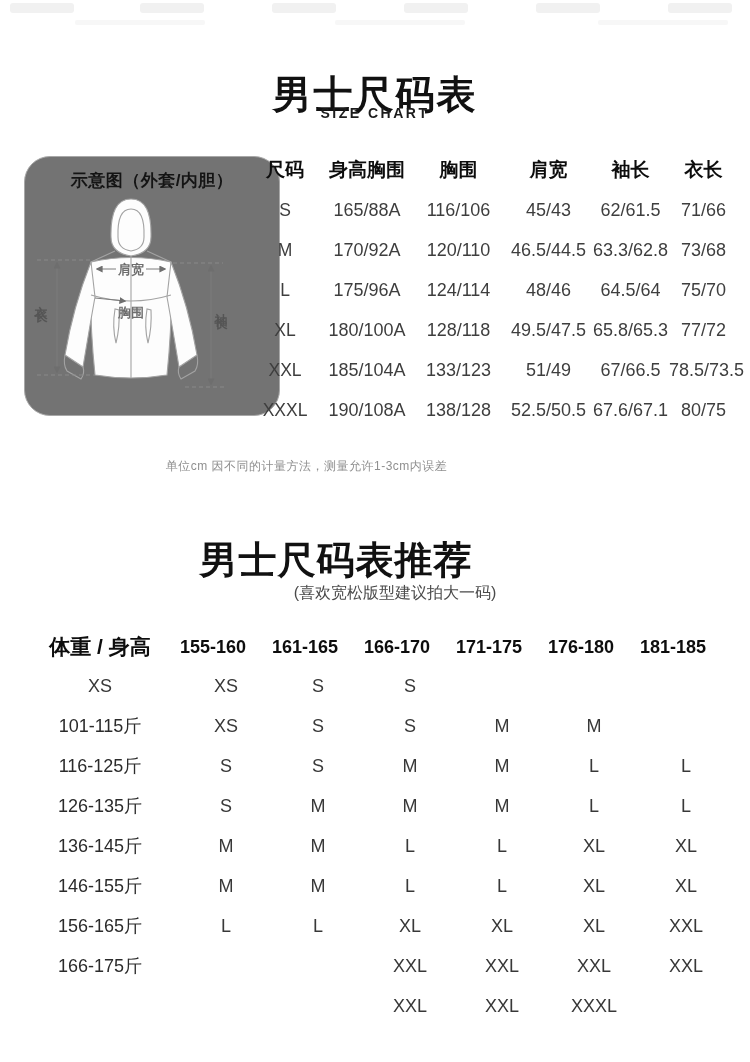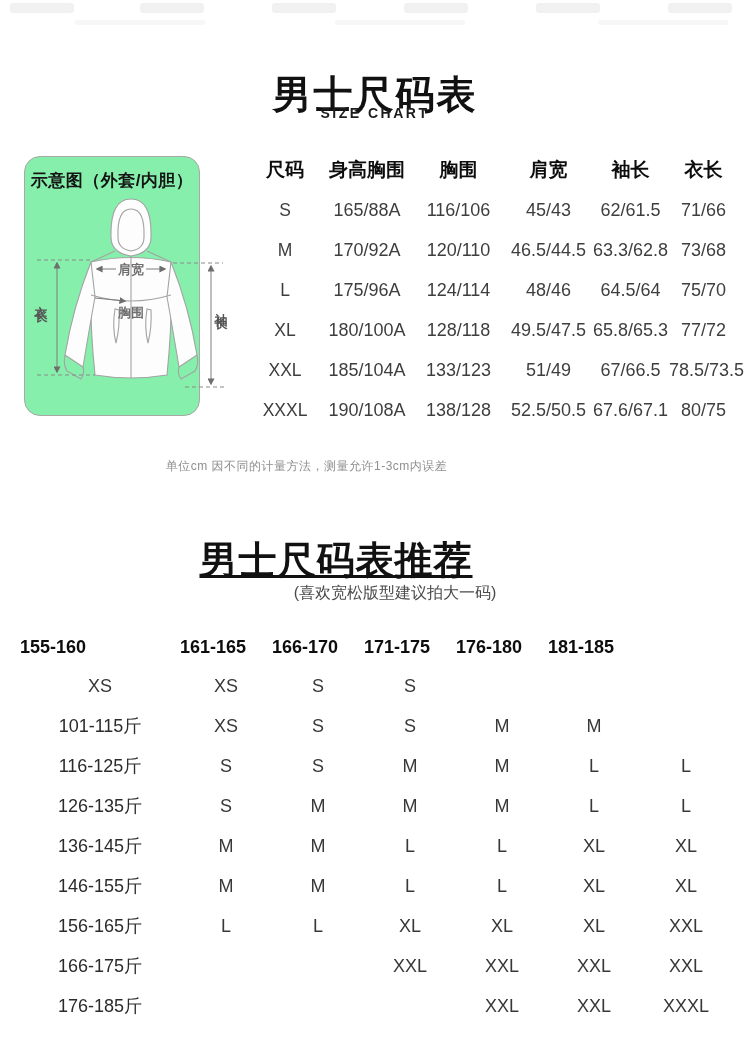--- a/index.html
+++ b/index.html
@@ -17,22 +17,22 @@
     position:absolute;top:68px;left:0;width:750px;text-align:center;
     font-size:39px;font-weight:700;color:#111;letter-spacing:2px;
   }
   .size-chart-sub{
     position:absolute;top:105px;left:0;width:750px;text-align:center;
     font-size:14px;font-weight:600;color:#1c1c1c;letter-spacing:2.5px;
   }
 
   
   .diagram-box{
-    position:absolute;left:24px;top:156px;width:176px;height:260px;
-    border:1.5px solid #a8a8a8;border-radius:16px;background:#86efac;box-sizing:border-box;
+    position:absolute;left:24px;top:156px;width:256px;height:260px;
+    border:1.5px solid #a8a8a8;border-radius:26px;background:#737373;box-sizing:border-box;
   }
   .diagram-title{
     position:absolute;top:12px;left:0;width:100%;text-align:center;
     font-size:17px;font-weight:700;color:#141414;letter-spacing:.5px;
   }
   .diagram-box svg{position:absolute;left:0;top:0;}
   .jk{stroke:#a3a3a3;fill:none;stroke-width:1.1;}
   .jk-fill{stroke:#a3a3a3;fill:#fdfdfd;stroke-width:1.1;}
   .meas{stroke:#7c7c7c;fill:none;stroke-width:1;}
   .dash{stroke:#8a8a8a;stroke-width:1;stroke-dasharray:4 3;fill:none;}
@@ -45,21 +45,21 @@
   .st-hcell{font-size:19px;font-weight:700;color:#0d0d0d;text-align:center;}
   .st-cell{font-size:18px;color:#3e3e3e;text-align:center;white-space:nowrap;}
 
   .measure-note{
     position:absolute;top:458px;left:0;width:613px;text-align:center;
     font-size:12px;color:#8f8f8f;letter-spacing:.5px;
   }
 
   .rec-title{
     position:absolute;top:535px;left:0;width:672px;text-align:center;
-    font-size:38px;font-weight:700;color:#111;letter-spacing:1px;text-decoration:underline;
+    font-size:38px;font-weight:700;color:#111;letter-spacing:1px;
   }
   .rec-sub{
     position:absolute;top:583px;left:0;width:750px;text-align:center;
     font-size:16px;color:#4a4a4a;margin-left:20px;
   }
 
   
   .rec-table{position:absolute;left:20px;top:628px;width:712px;}
   .rt-row{display:grid;grid-template-columns:160px repeat(6,92px);height:40px;align-items:center;}
   .rt-header{height:38px;}
@@ -201,20 +201,21 @@
     </div>
 </div>
 
 <div class="measure-note">单位cm 因不同的计量方法，测量允许1-3cm内误差</div>
 
 <div class="rec-title">男士尺码表推荐</div>
 <div class="rec-sub">(喜欢宽松版型建议拍大一码)</div>
 
 <div class="rec-table">
   <div class="rt-row rt-header">
+    <span class="rt-corner">体重 / 身高</span>
     <span class="rt-hcell">155-160</span>
     <span class="rt-hcell">161-165</span>
     <span class="rt-hcell">166-170</span>
     <span class="rt-hcell">171-175</span>
     <span class="rt-hcell">176-180</span>
     <span class="rt-hcell">181-185</span>
   </div>
   <div>
 
       <div class="rt-row">
@@ -290,21 +291,20 @@
         <span class="rt-label">166-175斤</span>
         <span class="rt-cell"></span>
         <span class="rt-cell"></span>
         <span class="rt-cell">XXL</span>
         <span class="rt-cell">XXL</span>
         <span class="rt-cell">XXL</span>
         <span class="rt-cell">XXL</span>
       </div>
 
       <div class="rt-row">
-        <span class="rt-label">176-185斤</span>
         <span class="rt-cell"></span>
         <span class="rt-cell"></span>
         <span class="rt-cell"></span>
         <span class="rt-cell">XXL</span>
         <span class="rt-cell">XXL</span>
         <span class="rt-cell">XXXL</span>
       </div>
     </div>
 </div>
 

